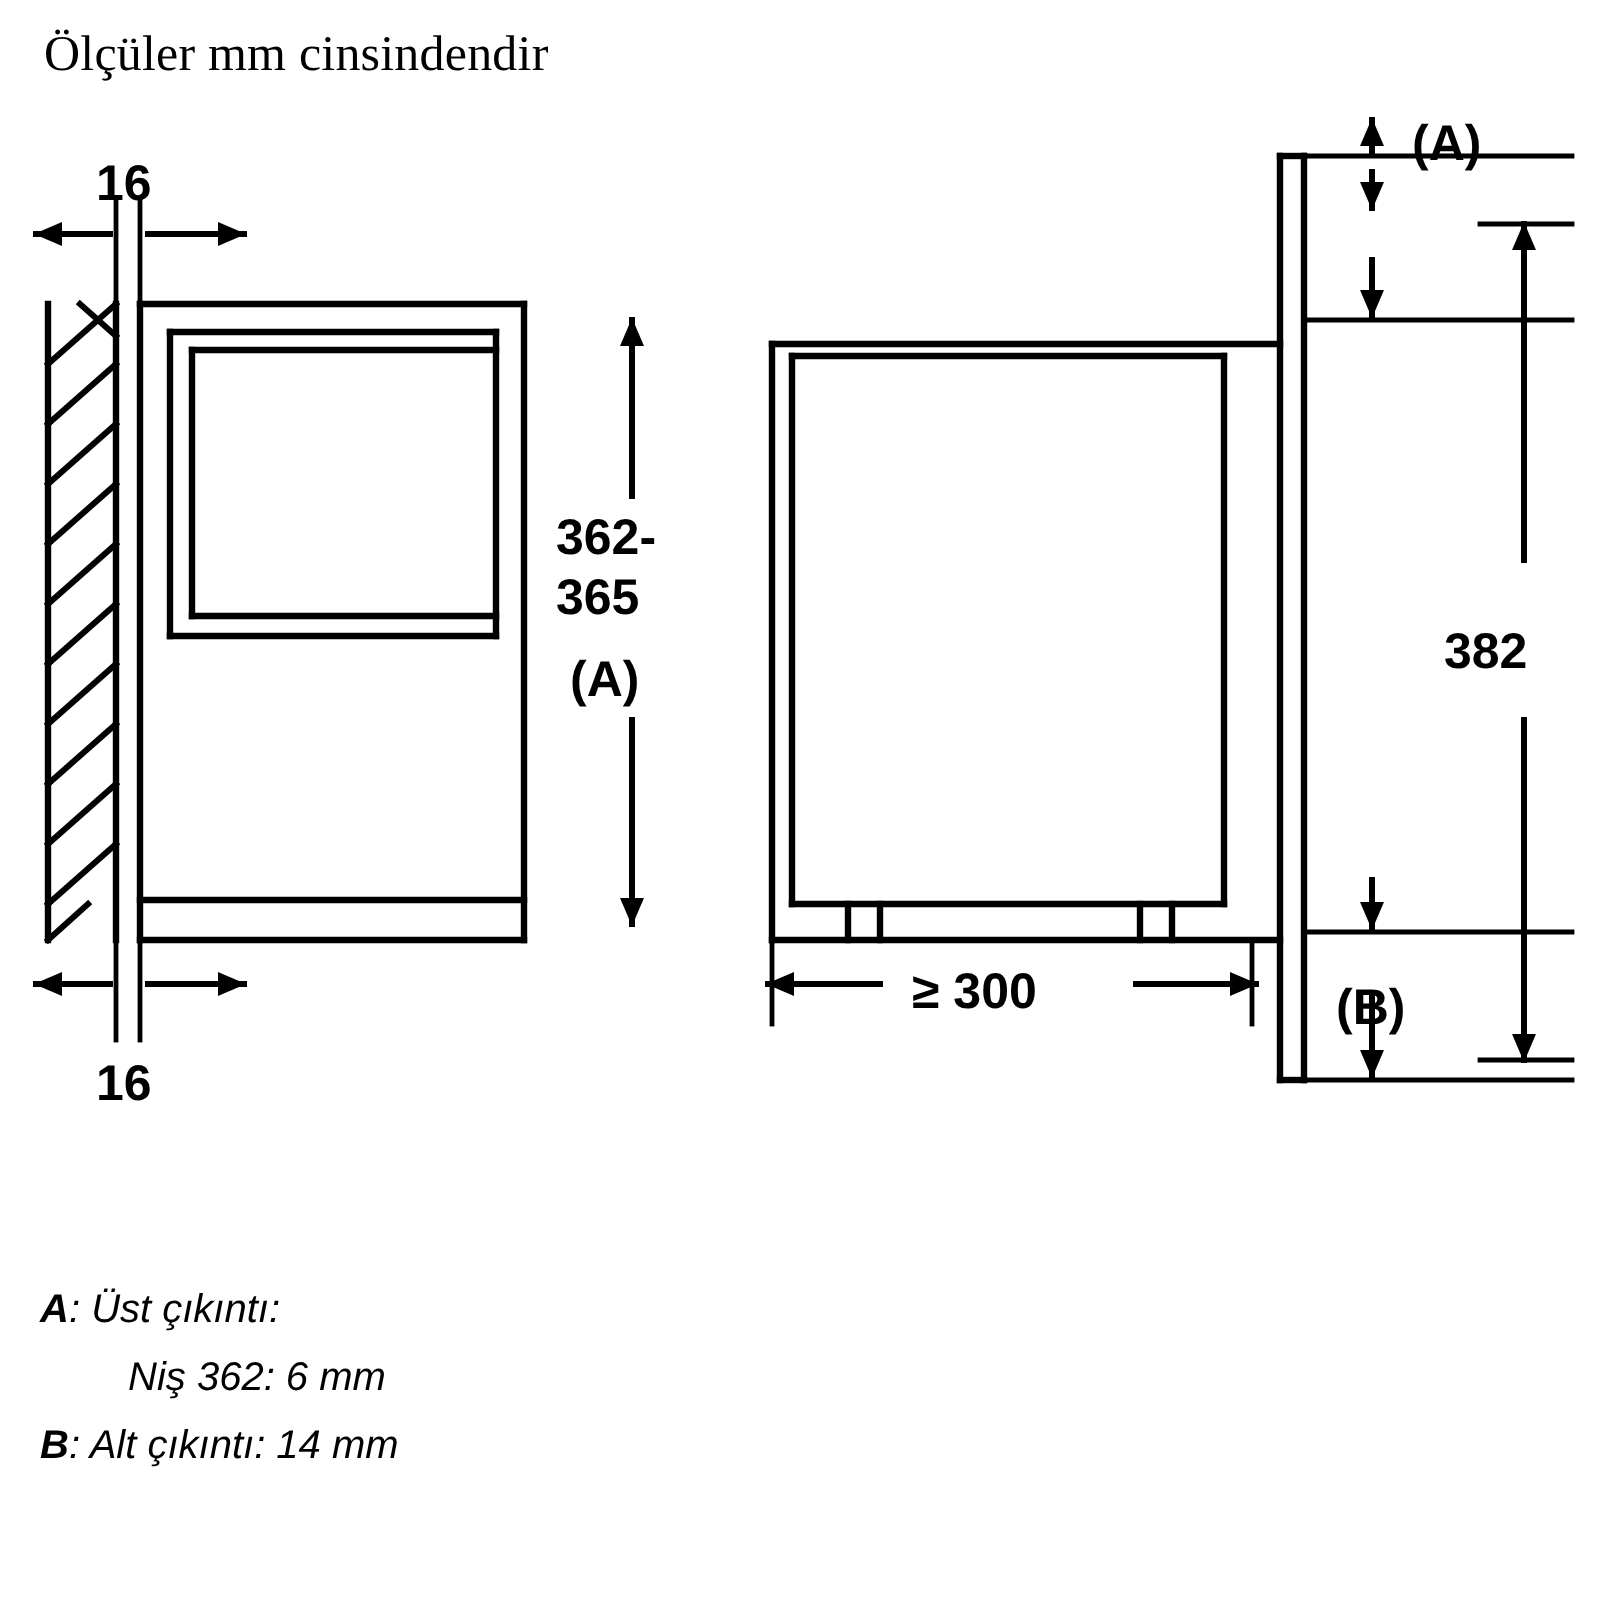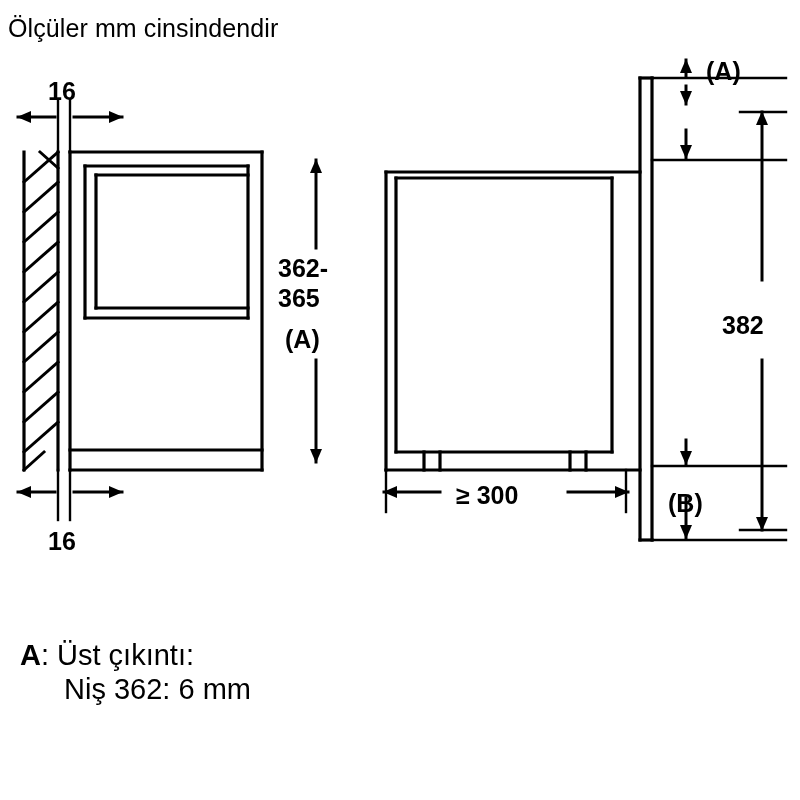--- a/index.html
+++ b/index.html
@@ -14,41 +14,43 @@
     color: #000000;
     overflow: hidden;
   }
   #stage {
     position: relative;
     width: 800px;
     height: 800px;
   }
   .title {
     position: absolute;
-    left: 8px;
+    left: 22px;
     top: 14px;
     font-size: 25px;
     font-weight: 400;
     letter-spacing: 0.1px;
     white-space: nowrap;
+    font-family: Liberation Serif, serif;
   }
   svg.drawing {
     position: absolute;
     left: 0;
     top: 0;
     width: 800px;
     height: 800px;
   }
   .legend {
     position: absolute;
     left: 20px;
     top: 638px;
-    font-size: 29px;
+    font-size: 20px;
     line-height: 34px;
     font-weight: 400;
+    font-style: italic;
   }
   .legend .row {
     white-space: nowrap;
   }
   .legend b {
     font-weight: 700;
   }
   .legend .indent {
     display: inline-block;
     width: 44px;
@@ -182,15 +184,18 @@
     <text class="dimlabel" x="668" y="512">(B)</text>
   </svg>
 
   <div class="legend">
     <div class="row">
       <b>A</b><span>: Üst çıkıntı:</span>
     </div>
     <div class="row">
       <span class="indent"></span><span>Niş 362: 6 mm</span>
     </div>
+    <div class="row">
+      <b>B</b><span>: Alt çıkıntı: 14 mm</span>
+    </div>
   </div>
 
 </div>
 
 </body></html>

